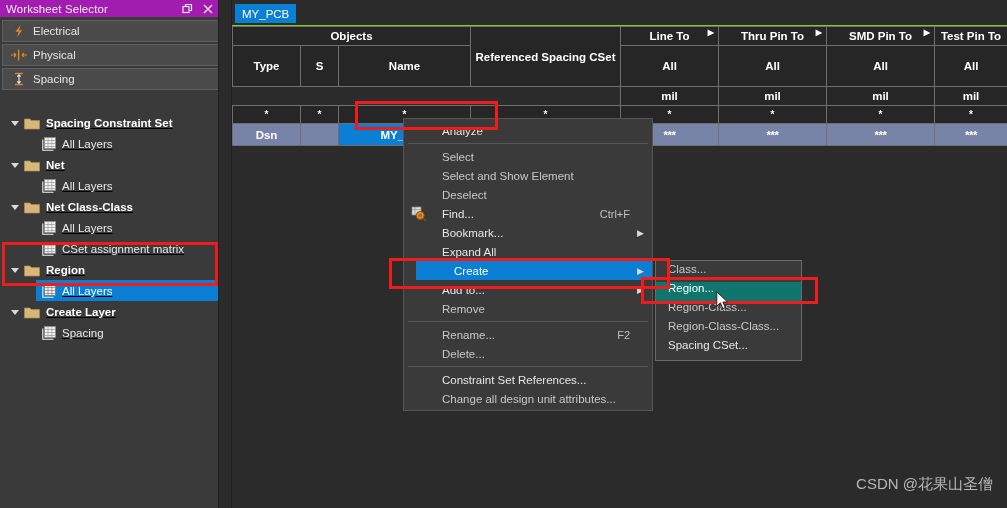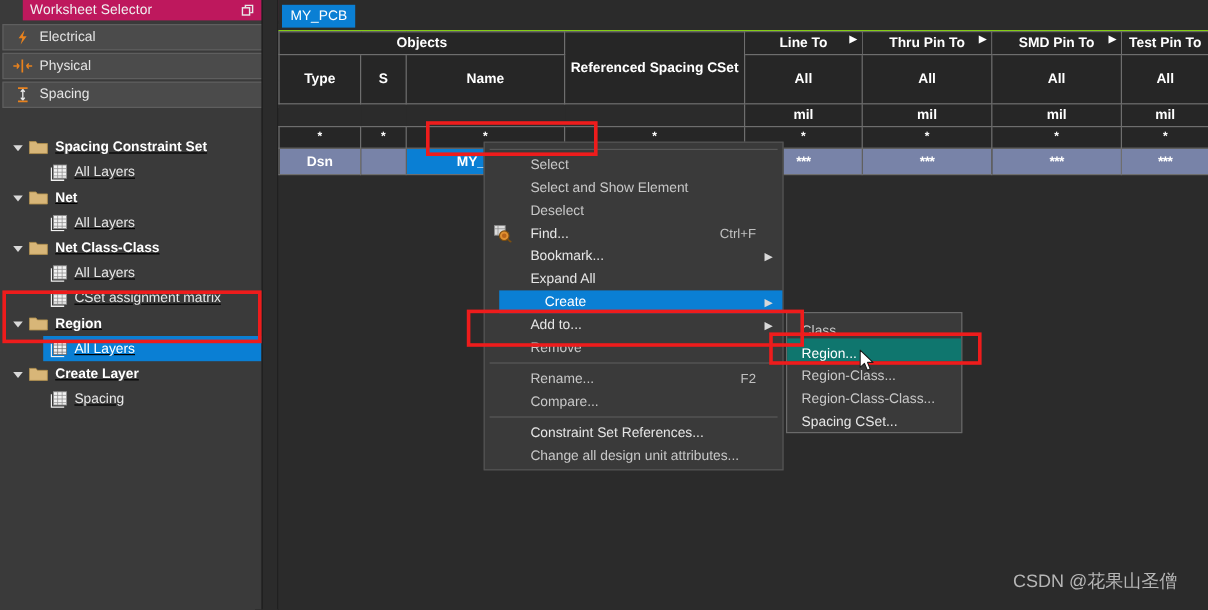--- a/index.html
+++ b/index.html
@@ -22,24 +22,23 @@
     left: 0; top: 0;
     width: 218px;
     height: 508px;
     background: #3a3a3a;
     box-sizing: border-box;
   }
   #panel-titlebar {
     position: absolute;
     left: 0; top: 0;
     width: 218px; height: 17px;
-    background: #be185d;
+    background: #a21caf;
     display: flex;
     align-items: center;
-    margin-left: 19px;
   }
   #panel-title {
     color: #f0f0f0;
     font-size: 11.5px;
     padding-left: 6px;
     letter-spacing: .1px;
     flex: 1;
     white-space: nowrap;
   }
   .tb-btn {
@@ -288,21 +287,21 @@
     width: 147px;
     background: #3a3a3a;
     border: 1px solid #6a6a6a;
     box-sizing: border-box;
     z-index: 45;
     padding: 2px 0;
   }
   .smi {
     height: 19px;
     display: flex;
-    align-items: flex-end;
+    align-items: flex-start;
     font-size: 11.5px;
     color: #c8c8c8;
     padding-left: 12px;
     box-sizing: border-box;
     white-space: nowrap;
   }
   .smi.highlight { background: #0f766e; color: #ffffff; }
 
   
   #cursor {
@@ -321,21 +320,21 @@
     pointer-events: none;
   }
   #redbox-region  { left: 2px;   top: 242px; width: 216px; height: 44px; }
   #redbox-mypcb   { left: 355px; top: 101px; width: 143px; height: 29px; }
   #redbox-create  { left: 389px; top: 258px; width: 281px; height: 31px; }
   #redbox-regionmi{ left: 641px; top: 277px; width: 177px; height: 27px; }
 
   
   #watermark {
     position: absolute;
-    right: 26px;
+    right: 14px;
     bottom: 14px;
     color: #b6b6b6;
     font-size: 15px;
     z-index: 55;
     white-space: nowrap;
   }
 </style>
 </head>
 <body>
 
@@ -611,20 +610,23 @@
           <td class="stars">***</td>
           <td class="stars">***</td>
         </tr>
       </tbody>
     </table>
   </div>
 </div>
 
 <div id="ctx-menu">
 
+  <div class="mi bright">
+    <span>Analyze</span>
+  </div>
   <div class="msep"></div>
 
   <div class="mi">
     <span>Select</span>
   </div>
   <div class="mi">
     <span>Select and Show Element</span>
   </div>
   <div class="mi">
     <span>Deselect</span>
@@ -667,21 +669,21 @@
     <span>Remove</span>
   </div>
 
   <div class="msep"></div>
 
   <div class="mi">
     <span>Rename...</span>
     <span class="accel">F2</span>
   </div>
   <div class="mi">
-    <span>Compare...</span>
+    <span>Delete...</span>
   </div>
 
   <div class="msep"></div>
 
   <div class="mi bright">
     <span>Constraint Set References...</span>
   </div>
   <div class="mi">
     <span>Change all design unit attributes...</span>
   </div>

